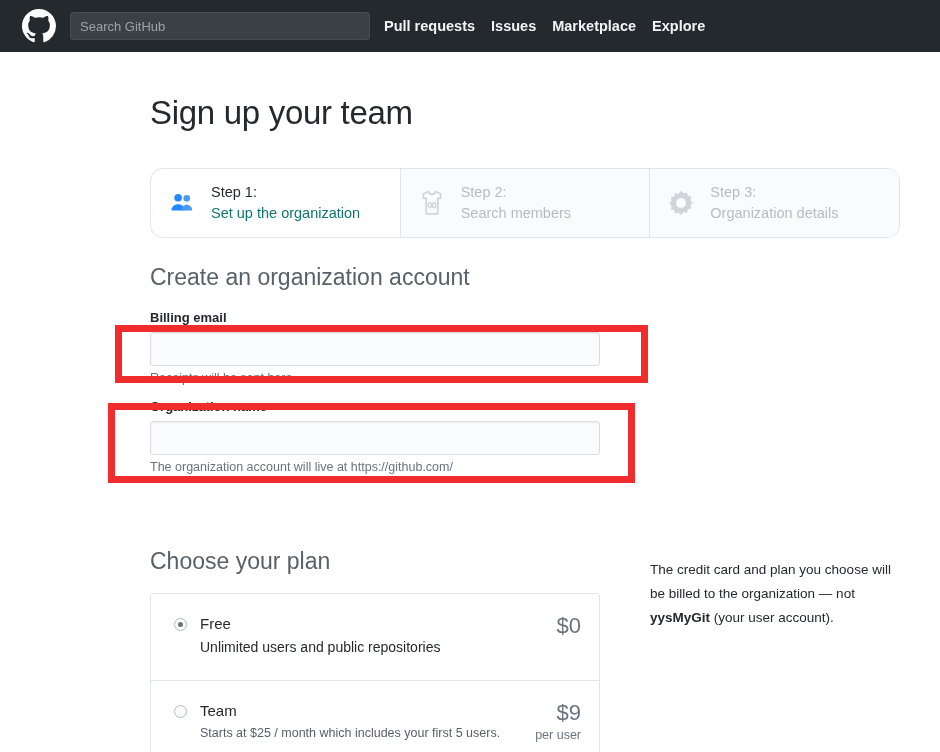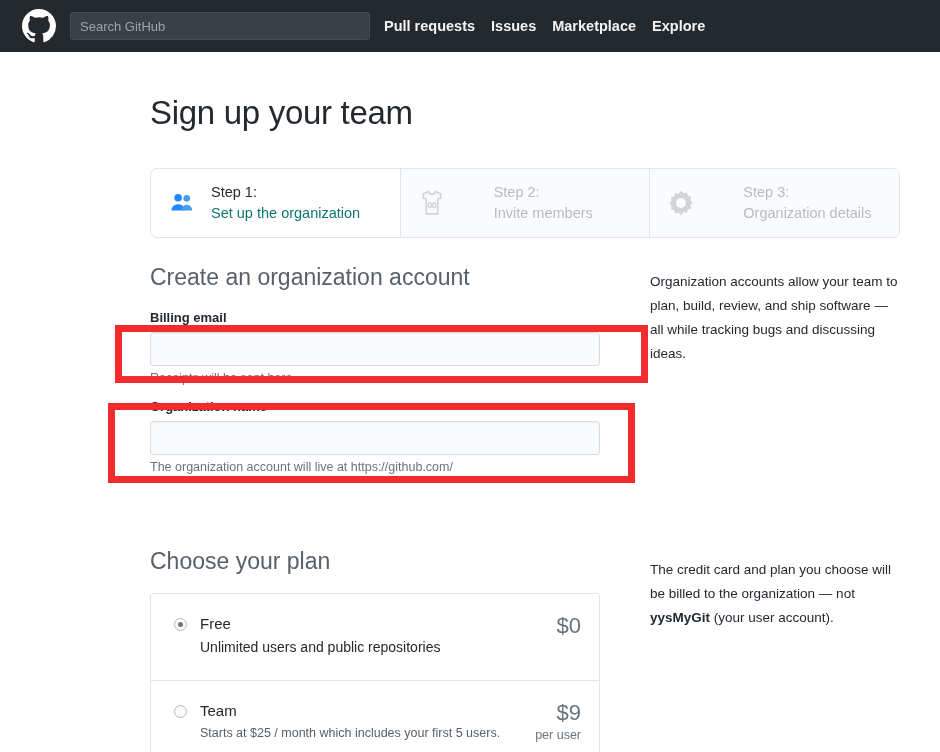--- a/index.html
+++ b/index.html
@@ -81,34 +81,34 @@
     margin: 42px 0 0 0;
     line-height: 1.15;
     letter-spacing: -0.3px;
   }
 
   
   .steps {
     display: flex;
     margin-top: 36px;
     border: 1px solid #e1e4e8;
-    border-radius: 7px;
+    border-radius: 13px;
     overflow: hidden;
     width: 750px;
     background: #ffffff;
   }
   .step {
     flex: 1 1 0;
     display: flex;
     align-items: center;
     padding: 13px 16px;
     min-height: 64px;
   }
   .step + .step { border-left: 1px solid #e1e4e8; }
-  .step.inactive { background: #fafbfc; gap: 33px; }
+  .step.inactive { background: #fafbfc; }
   .step-icon {
     width: 30px;
     height: 30px;
     flex: 0 0 30px;
     margin-right: 14px;
     display: flex;
     align-items: center;
     justify-content: center;
   }
   .step-text { line-height: 1.45; }
@@ -309,21 +309,21 @@
         <span class="step-icon">
           <svg width="26" height="28" viewBox="0 0 24 26" aria-hidden="true">
             <path d="M8.5 2.2 L4 4.6 v4.2 h2.6 V23 h10.8 V8.8 H20 V4.6 L15.5 2.2
                      a3.6 3.6 0 0 1 -7 0 z" fill="none" stroke="#d1d5da" stroke-width="1.6" stroke-linejoin="round"></path>
             <ellipse cx="10" cy="15" rx="1.5" ry="2.3" fill="none" stroke="#d1d5da" stroke-width="1.3"></ellipse>
             <ellipse cx="14" cy="15" rx="1.5" ry="2.3" fill="none" stroke="#d1d5da" stroke-width="1.3"></ellipse>
           </svg>
         </span>
         <span class="step-text">
           <span class="step-num">Step 2:</span>
-          <span class="step-desc">Invite members</span>
+          <span class="step-desc">Search members</span>
         </span>
       </div>
 
       <div class="step inactive">
         <span class="step-icon">
           <svg width="28" height="28" viewBox="0 0 24 24" aria-hidden="true">
             <path fill="#d1d5da" d="M12 1.6l2.2 2.1 2.9-.8.8 2.9 2.9.8-.8 2.9 2.1 2.2-2.1 2.2.8 2.9-2.9.8-.8
               2.9-2.9-.8L12 22.4l-2.2-2.1-2.9.8-.8-2.9-2.9-.8.8-2.9L1.9 12.3 4 10.1l-.8-2.9 2.9-.8.8-2.9 2.9.8z"></path>
             <circle cx="12" cy="12" r="4.2" fill="#fafbfc"></circle>
           </svg>
@@ -346,23 +346,20 @@
           <span class="field-hint">Receipts will be sent here.</span>
         </div>
 
         <div class="field-group">
           <label class="field-label">Organization name</label>
           <input class="field-input" type="text" value="" style="">
           <span class="field-hint">The organization account will live at https://github.com/</span>
         </div>
       </div>
 
-      <div class="col-side">
-        <p class="side-note">Organization accounts allow your team to plan, build, review, and ship software — all while tracking bugs and discussing ideas.</p>
-      </div>
     </div>
 
     <div class="cols">
       <div class="col-main">
         <h2 class="section-heading plans-heading">Choose your plan</h2>
 
         <div class="plans">
 
           <div class="plan">
             <span class="plan-radio checked"></span>

